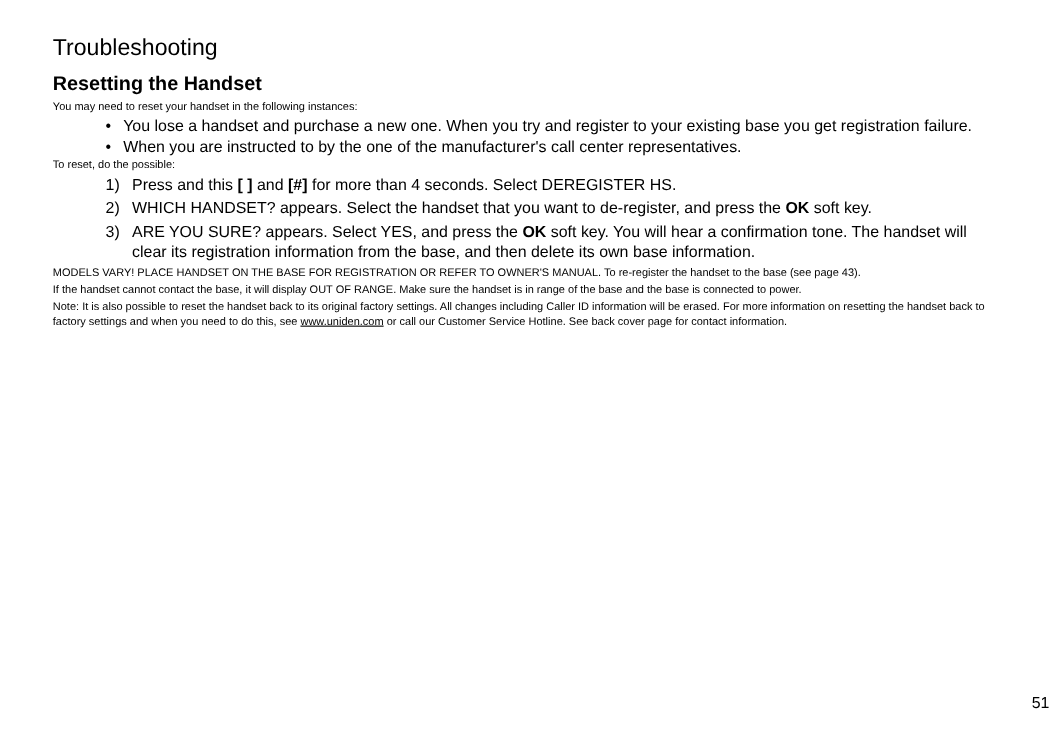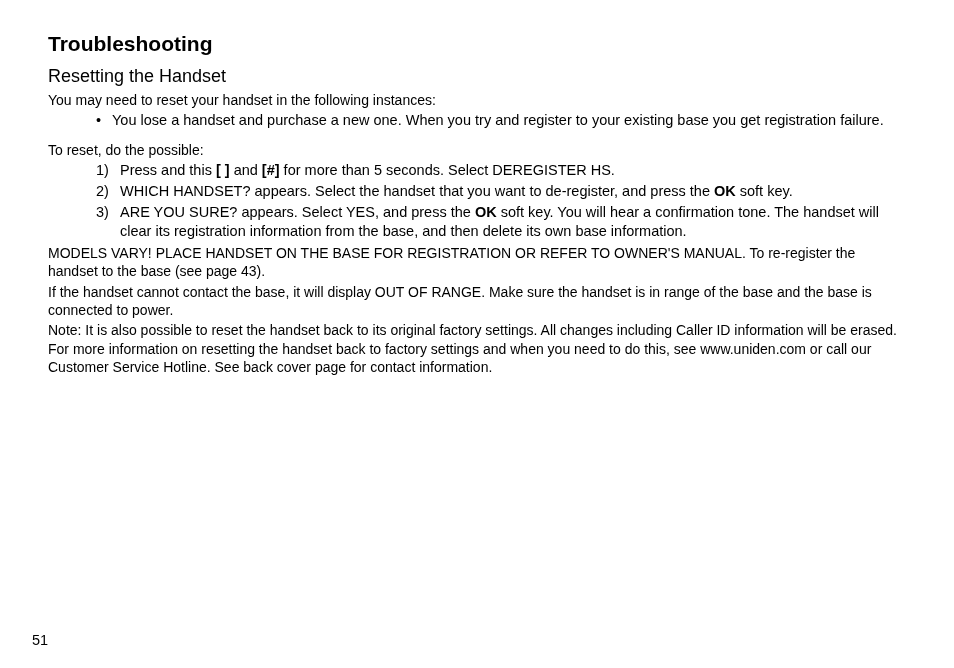--- a/index.html
+++ b/index.html
@@ -11,37 +11,37 @@
       font-family: Arial, Helvetica, sans-serif;
       background: #fff;
       width: 954px;
       height: 668px;
       padding: 32px 48px 20px 48px;
       color: #000;
       position: relative;
     }
     h1 {
       font-size: 21px;
-      font-weight: bold;
+      font-weight: normal;
       margin-bottom: 10px;
     }
     h2 {
       font-size: 18px;
-      font-weight: normal;
+      font-weight: bold;
       margin-bottom: 4px;
     }
     p {
-      font-size: 14px;
+      font-size: 10px;
       line-height: 1.32;
       margin-bottom: 2px;
     }
     .bullet-list {
       list-style: none;
       margin-left: 52px;
-      margin-bottom: 10px;
+      margin-bottom: 0;
     }
     .bullet-list li {
       font-size: 14.5px;
       line-height: 1.32;
       position: relative;
       padding-left: 12px;
     }
     .bullet-list li::before {
       content: "•";
       position: absolute;
@@ -60,49 +60,51 @@
       margin-bottom: 2px;
     }
     .num-list .num {
       position: absolute;
       left: 0;
     }
     .bold {
       font-weight: bold;
     }
     .underline {
+      text-decoration: underline;
       text-align: right;
     }
     .page-number {
       position: absolute;
       bottom: 20px;
       left: 0;
       right: 0;
-      text-align: left;
+      text-align: right;
       font-size: 14.5px;
       padding-left: 32px;
     }
   </style>
 </head>
 <body>
 
 <h1>Troubleshooting</h1>
 <h2>Resetting the Handset</h2>
 <p>You may need to reset your handset in the following instances:</p>
 
 <ul class="bullet-list">
   <li>You lose a handset and purchase a new one. When you try and register to your existing base you get registration failure.</li>
+  <li>When you are instructed to by the one of the manufacturer's call center representatives.</li>
 </ul>
 
 <p>To reset, do the possible:</p>
 
 <ol class="num-list">
   <li>
     <span class="num">1)</span>
-    <span>Press and this </span><span class="bold">[ ]</span><span> and </span><span class="bold">[#]</span><span> for more than 5 seconds. Select DEREGISTER HS.</span>
+    <span>Press and this </span><span class="bold">[ ]</span><span> and </span><span class="bold">[#]</span><span> for more than 4 seconds. Select DEREGISTER HS.</span>
   </li>
   <li>
     <span class="num">2)</span>
     <span>WHICH HANDSET? appears. Select the handset that you want to de-register, and press the </span><span class="bold">OK</span><span> soft key.</span>
   </li>
   <li>
     <span class="num">3)</span>
     <span>ARE YOU SURE? appears. Select YES, and press the </span><span class="bold">OK</span><span> soft key. You will hear a confirmation tone. The handset will clear its registration information from the base, and then delete its own base information.</span>
   </li>
 </ol>

